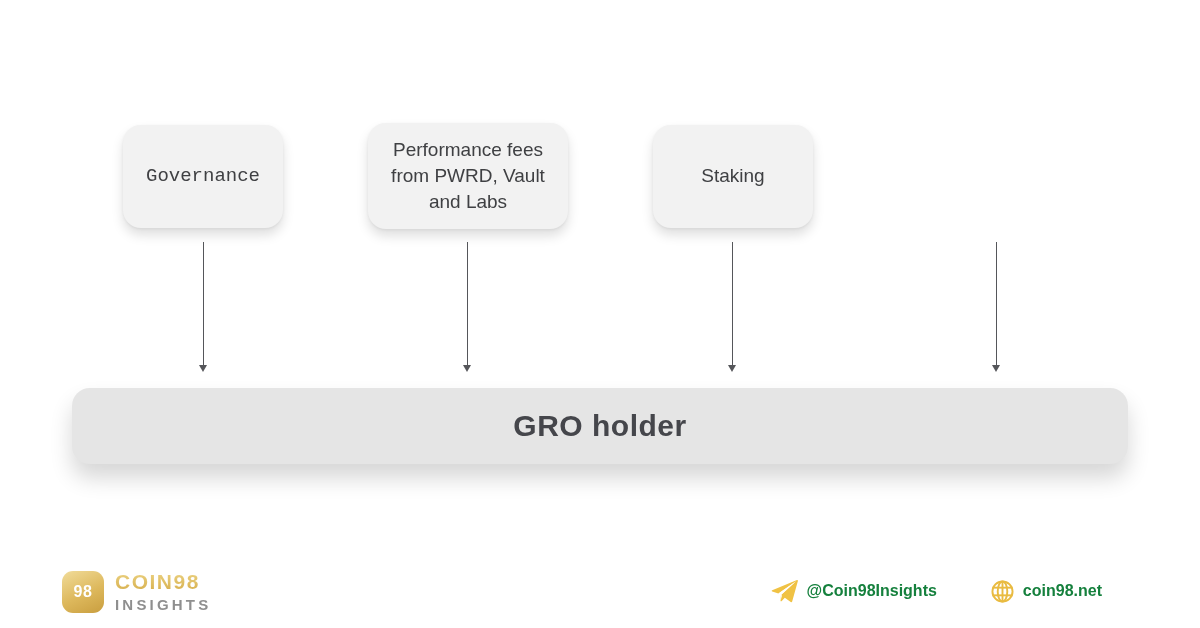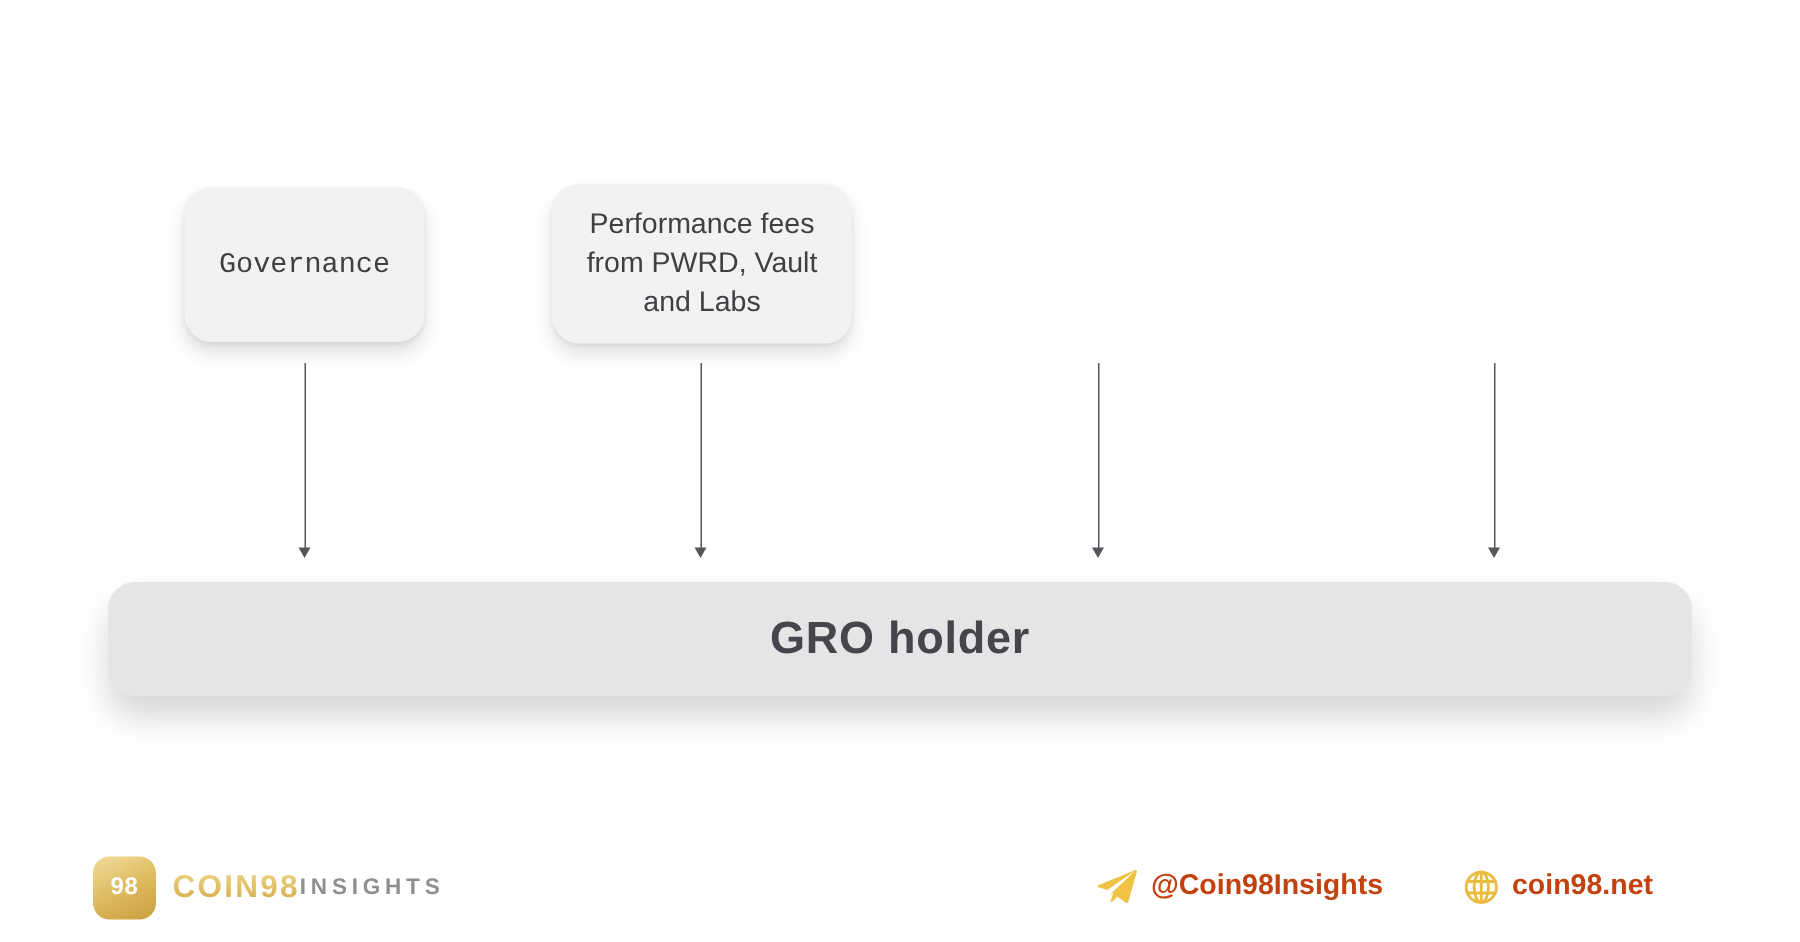--- a/index.html
+++ b/index.html
@@ -94,21 +94,21 @@
     border-radius: 11px;
     background: linear-gradient(155deg, #F1DC9A 0%, #DDB85C 55%, #C99E3F 100%);
     color: #ffffff;
     font-weight: 700;
     font-size: 16px;
     letter-spacing: 0.5px;
     display: flex;
     align-items: center;
     justify-content: center;
   }
-  .brand-text { display: flex; flex-direction: row; justify-content: center; }
+  .brand-text { display: flex; flex-direction: column; justify-content: center; }
   .brand-name {
     font-size: 21px;
     font-weight: 700;
     letter-spacing: 1.5px;
     background: linear-gradient(180deg, #ECD383 0%, #D4AB47 100%);
     -webkit-background-clip: text;
     background-clip: text;
     color: transparent;
     line-height: 1.05;
   }
@@ -124,35 +124,36 @@
   .social {
     position: absolute;
     right: 98px;
     top: 579px;
     display: flex;
     align-items: center;
     gap: 54px;
   }
   .social-item { display: flex; align-items: center; gap: 9px; }
   .social-label {
-    font-size: 19px;
+    font-size: 16px;
     font-weight: 700;
-    color: #c2410c;
+    color: #15803d;
   }
   .icon-wrap { display: flex; align-items: center; justify-content: center; }
 </style>
 </head>
 <body>
 
 <div class="canvas">
 
   <div class="node n1">Governance</div>
   <div class="node n2">Performance fees
 from PWRD, Vault
 and Labs</div>
+  <div class="node n3">Staking</div>
 
   <div class="arrow a1"></div>
   <div class="arrow a2"></div>
   <div class="arrow a3"></div>
   <div class="arrow a4"></div>
 
   <div class="bar">
     <span class="bar-label">GRO holder</span>
   </div>
 

